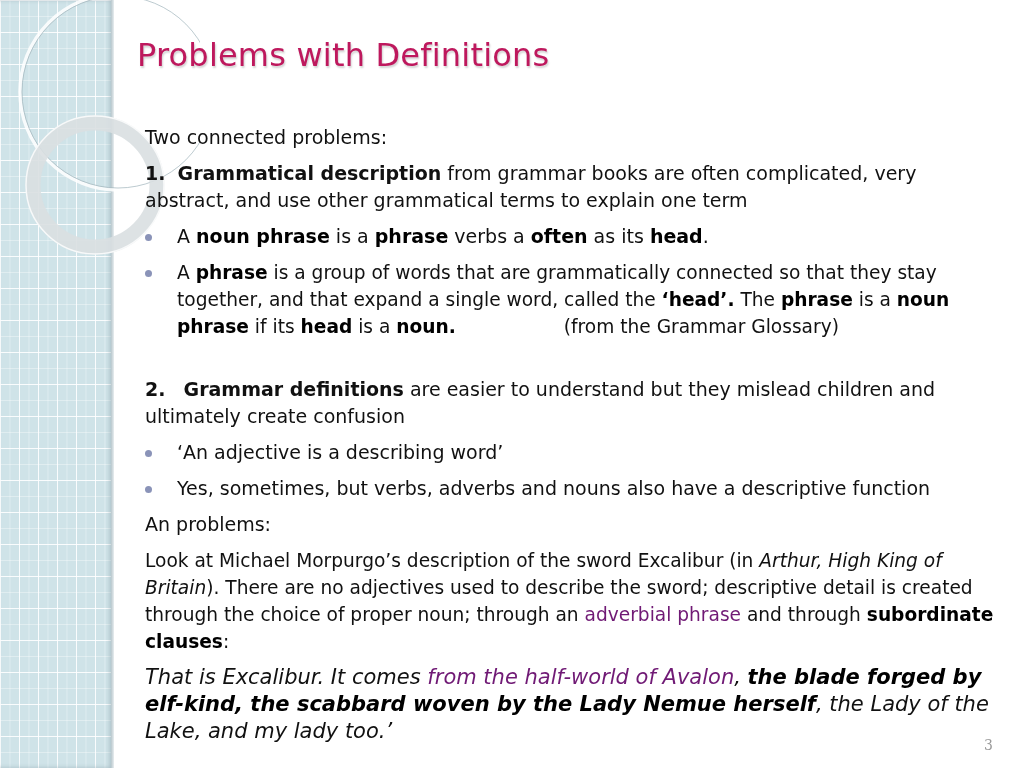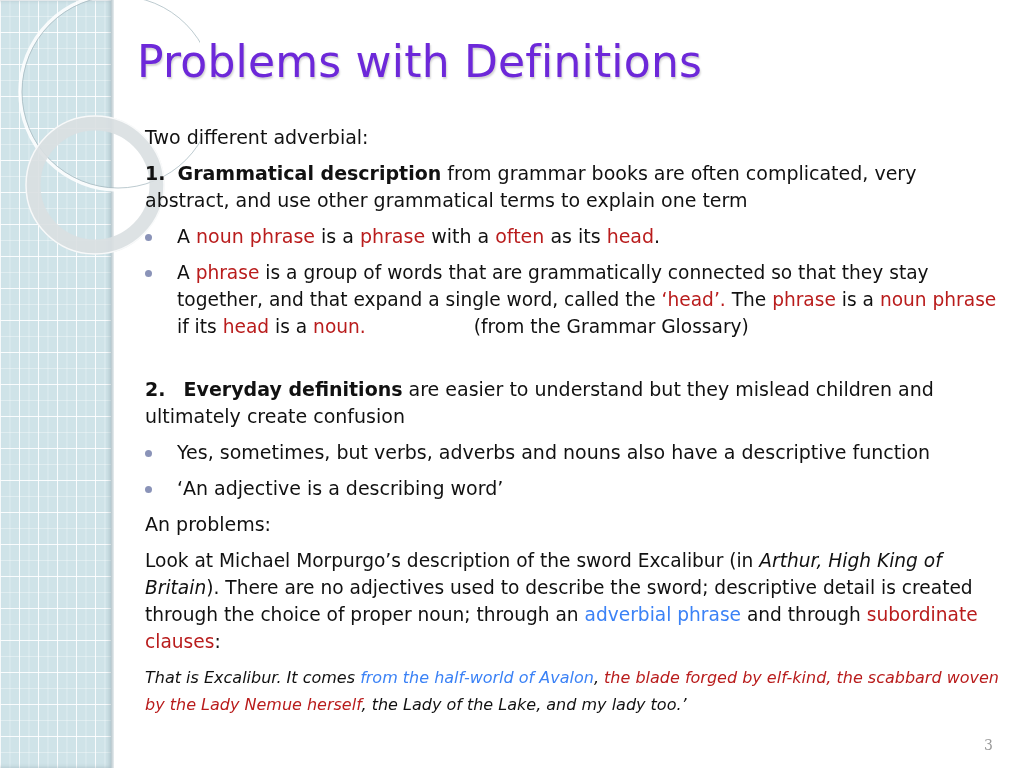--- a/index.html
+++ b/index.html
@@ -20,39 +20,39 @@
     background-size: 19px 32px, 19px 32px, 9.5px 16px, 9.5px 16px;
     box-shadow: inset -3px 0 4px rgba(120,140,150,0.45);
   }
   .side-edge {
     position: absolute; left: 111px; top: 0; width: 3px; height: 768px;
     background: linear-gradient(to right, #b7c6cc, #e9eef0);
   }
   .rings { position: absolute; left: 0; top: 0; width: 200px; height: 260px; pointer-events: none; }
   .slide-title {
     position: absolute; left: 137px; top: 36px;
-    font-size: 44px; font-weight: normal; color: #6d28d9;
+    font-size: 32px; font-weight: normal; color: #be185d;
     letter-spacing: 0.2px;
     text-shadow: 1px 2px 2px rgba(0,0,0,0.18);
     font-family: "DejaVu Sans", "Liberation Sans", sans-serif;
   }
   .content {
     position: absolute; left: 145px; top: 124px; width: 860px;
     font-size: 19px; line-height: 27px;
     font-family: "DejaVu Sans", "Liberation Sans", sans-serif;
   }
   .content p { margin: 0; }
   .para { margin-bottom: 9px !important; }
   .bullet { position: relative; padding-left: 32px; margin-bottom: 9px !important; }
   .bullet .dot {
     position: absolute; left: 0; top: 11px; width: 7px; height: 7px;
     border-radius: 50%; background: #8a93b8;
   }
-  .red { color: #b91c1c; }
-  .blue { color: #3b82f6; }
+  .red { color: #000000; font-weight: bold; }
+  .blue { color: #701a75; }
   .b { font-weight: bold; }
   .i { font-style: italic; }
   .u { }
   .gap { height: 27px; }
   .tab-gap { display: inline-block; width: 108px; }
   .page-num {
     position: absolute; right: 31px; top: 737px;
     font-size: 14px; color: #9a9a9a;
     font-family: "DejaVu Serif", "Liberation Serif", serif;
   }
@@ -67,45 +67,45 @@
   <circle cx="118" cy="92" r="98" fill="none" stroke="#ffffff" stroke-width="3.5" opacity="0.85"></circle>
   <circle cx="118" cy="92" r="96" fill="none" stroke="#9fb3ba" stroke-width="1" opacity="0.7"></circle>
   <circle cx="95" cy="185" r="62" fill="none" stroke="#d9dfe1" stroke-width="15" opacity="0.9"></circle>
   <circle cx="95" cy="185" r="69" fill="none" stroke="#ffffff" stroke-width="1.5" opacity="0.8"></circle>
 </svg>
 
 <h1 class="slide-title" style="margin:0;">Problems with Definitions</h1>
 
 <div class="content">
 
-  <p class="para">Two different adverbial:</p>
+  <p class="para">Two connected problems:</p>
 
   <p class="para">
     <span class="b">1.</span>&nbsp;
     <span class="b">Grammatical description</span>
     <span>from grammar books are often complicated, very abstract, and use other grammatical terms to explain one term</span>
   </p>
 
-  <p class="bullet"><span class="dot"></span><span>A </span><span class="red">noun phrase</span><span> is a </span><span class="red">phrase</span><span> with a </span><span class="red">often</span><span> as its </span><span class="red">head</span><span>.</span></p>
+  <p class="bullet"><span class="dot"></span><span>A </span><span class="red">noun phrase</span><span> is a </span><span class="red">phrase</span><span> verbs a </span><span class="red">often</span><span> as its </span><span class="red">head</span><span>.</span></p>
 
   <p class="bullet" style="font-size:18.6px;"><span class="dot"></span><span>A </span><span class="red">phrase</span><span> is a group of words that are grammatically connected so that they stay together, and that expand a single word, called the </span><span class="red">‘head’.</span><span> The </span><span class="red">phrase</span><span> is a </span><span class="red">noun phrase</span><span> if its </span><span class="red">head</span><span> is a </span><span class="red">noun.</span><span class="tab-gap"></span><span>(from the Grammar Glossary)</span></p>
 
   <div class="gap"></div>
 
   <p class="para">
     <span class="b">2.</span>&nbsp;&nbsp;
-    <span class="b">Everyday definitions</span>
+    <span class="b">Grammar definitions</span>
     <span>are easier to understand but they mislead children and ultimately create confusion</span>
   </p>
 
+  <p class="bullet"><span class="dot"></span><span>‘An adjective is a describing word’</span></p>
+
   <p class="bullet"><span class="dot"></span><span>Yes, sometimes, but verbs, adverbs and nouns also have a descriptive function</span></p>
-
-  <p class="bullet"><span class="dot"></span><span>‘An adjective is a describing word’</span></p>
 
   <p class="para">An problems:</p>
 
   <p class="para" style="font-size:18.6px;"><span>Look at Michael Morpurgo’s description of the sword Excalibur (in </span><span class="i">Arthur, High King of Britain</span><span>). There are no adjectives used to describe the sword; descriptive detail is created through the choice of </span><span class="u">proper noun</span><span>; through an </span><span class="blue">adverbial phrase</span><span> and through </span><span class="red">subordinate clauses</span><span>:</span></p>
 
-  <p class="para i" style="font-size:16px;"><span>That is </span><span class="u">Excalibur</span><span>.  It comes </span><span class="blue">from the half-world of Avalon</span><span>, </span><span class="red">the blade forged by elf-kind, the scabbard woven by the Lady Nemue herself</span><span>, the Lady of the Lake, and my lady too.’</span></p>
+  <p class="para i" style="font-size:21px;"><span>That is </span><span class="u">Excalibur</span><span>.  It comes </span><span class="blue">from the half-world of Avalon</span><span>, </span><span class="red">the blade forged by elf-kind, the scabbard woven by the Lady Nemue herself</span><span>, the Lady of the Lake, and my lady too.’</span></p>
 
 </div>
 
 <div class="page-num">3</div>
 
 </body></html>

